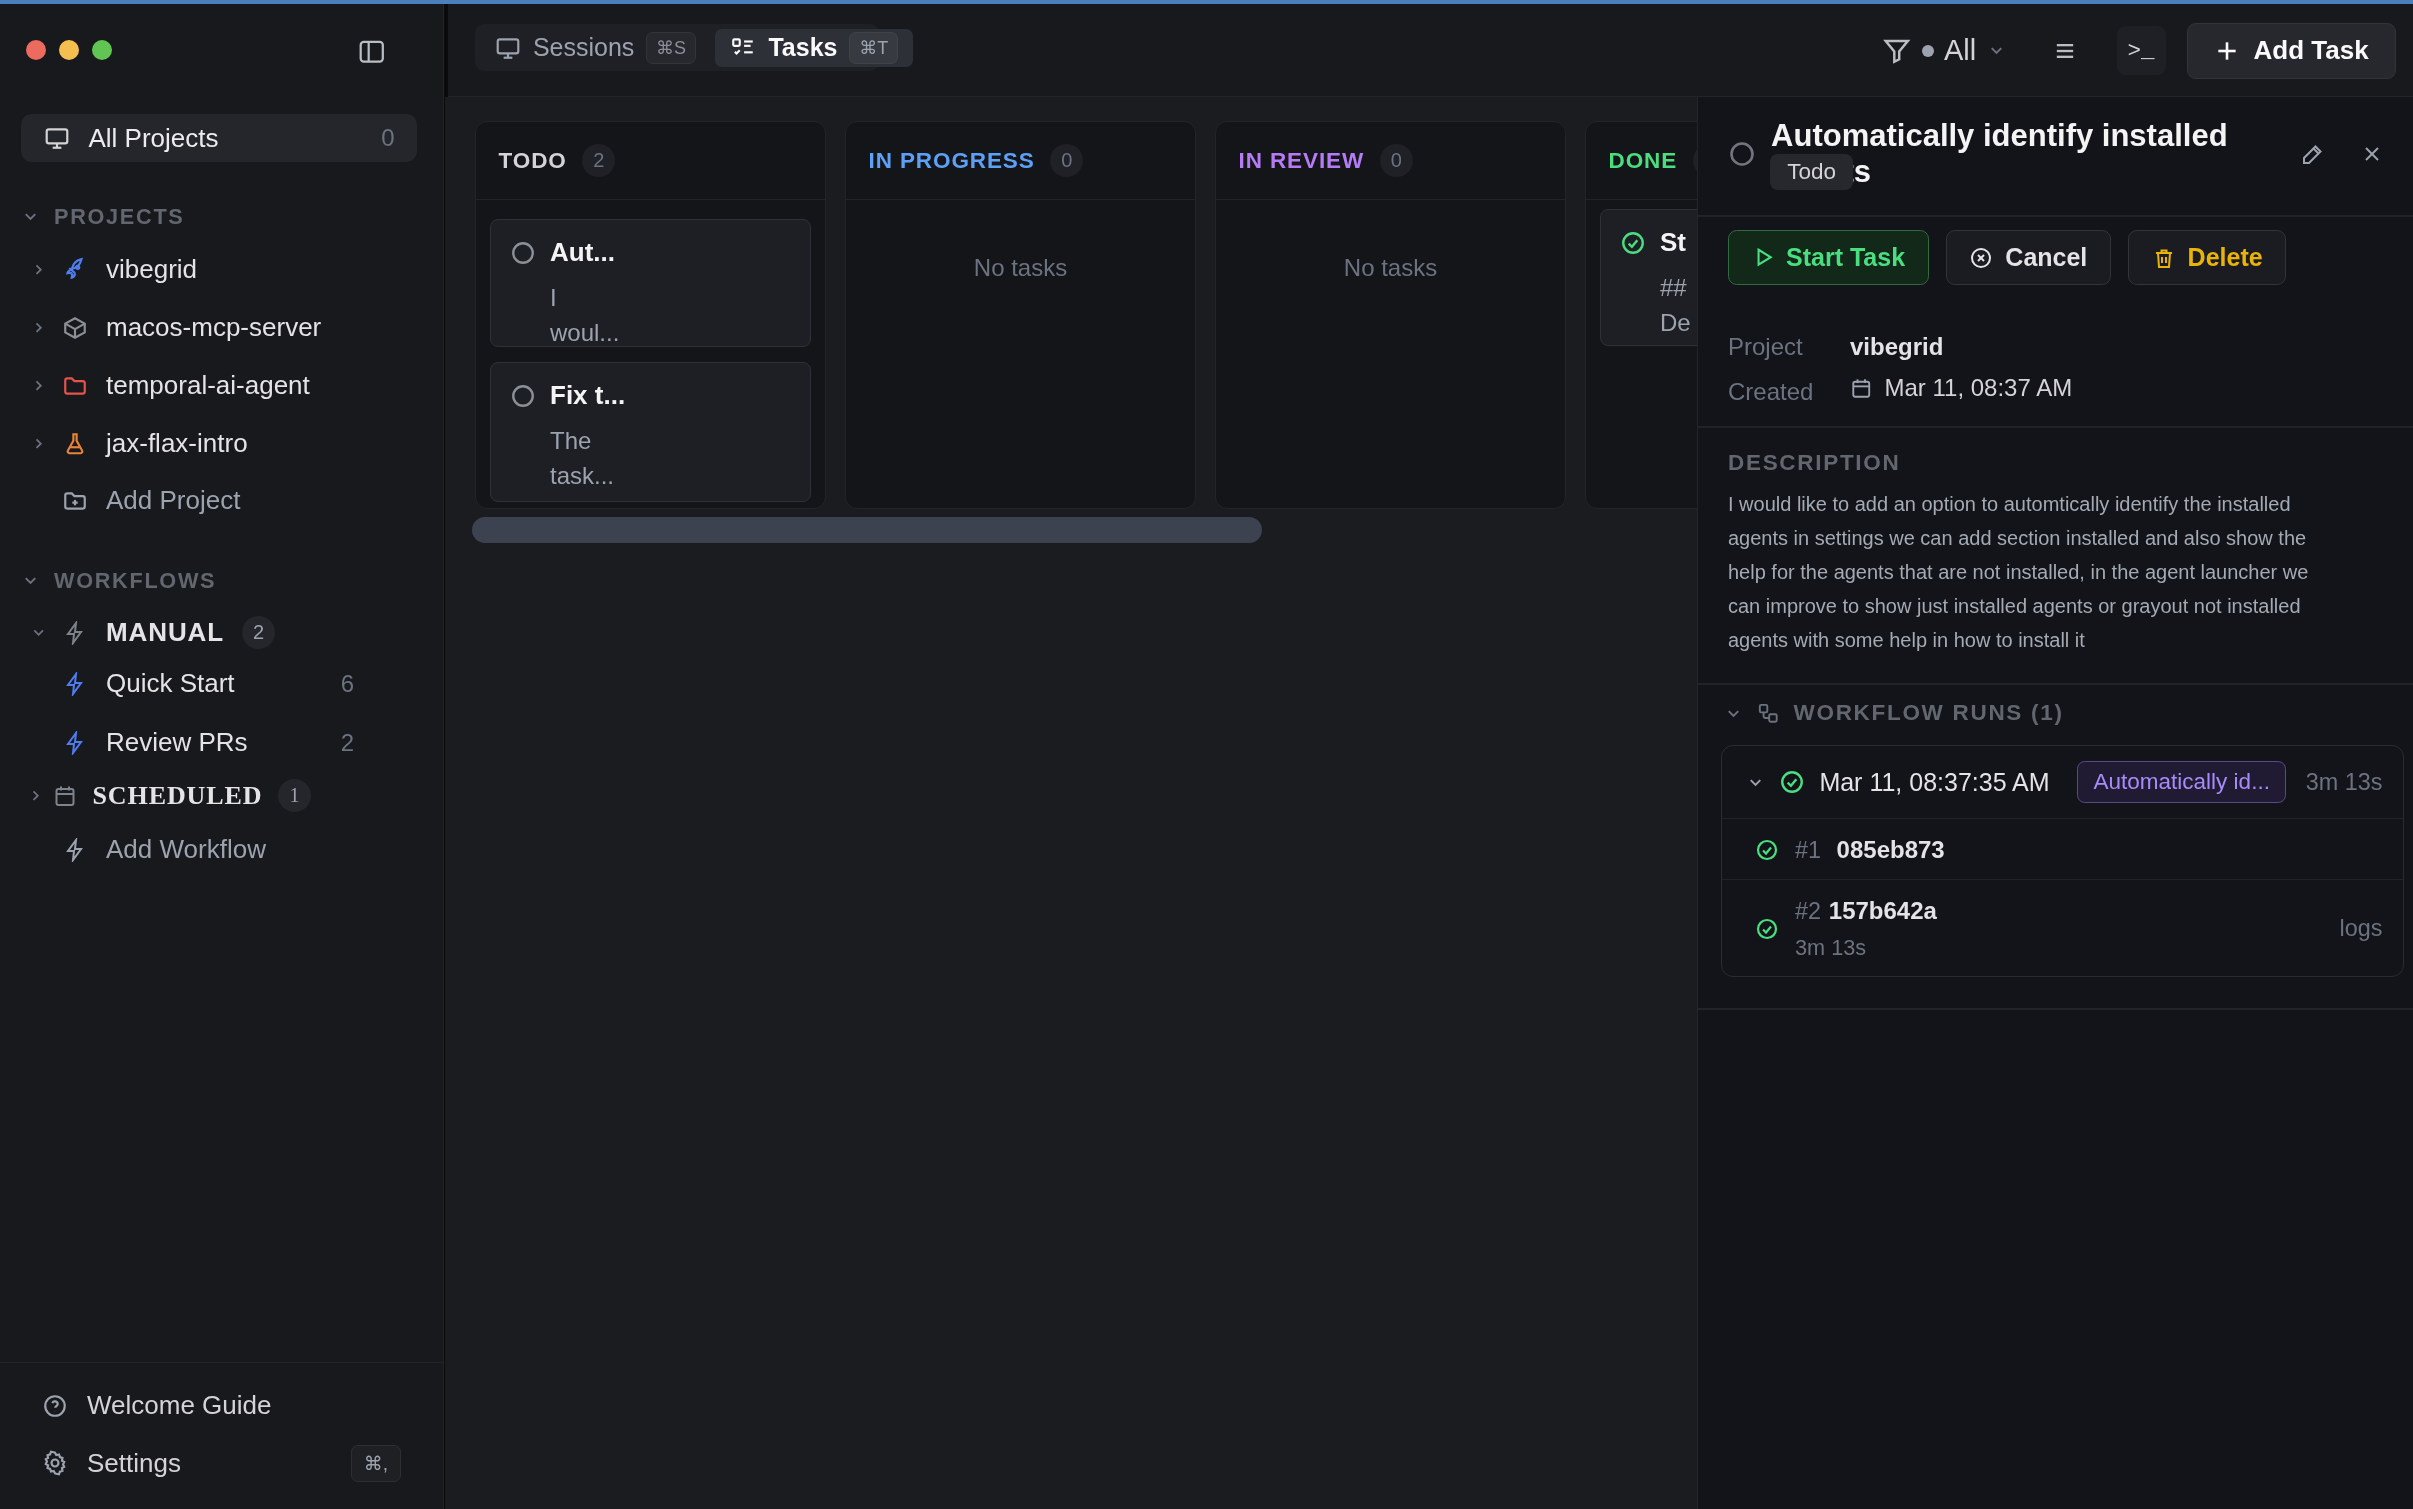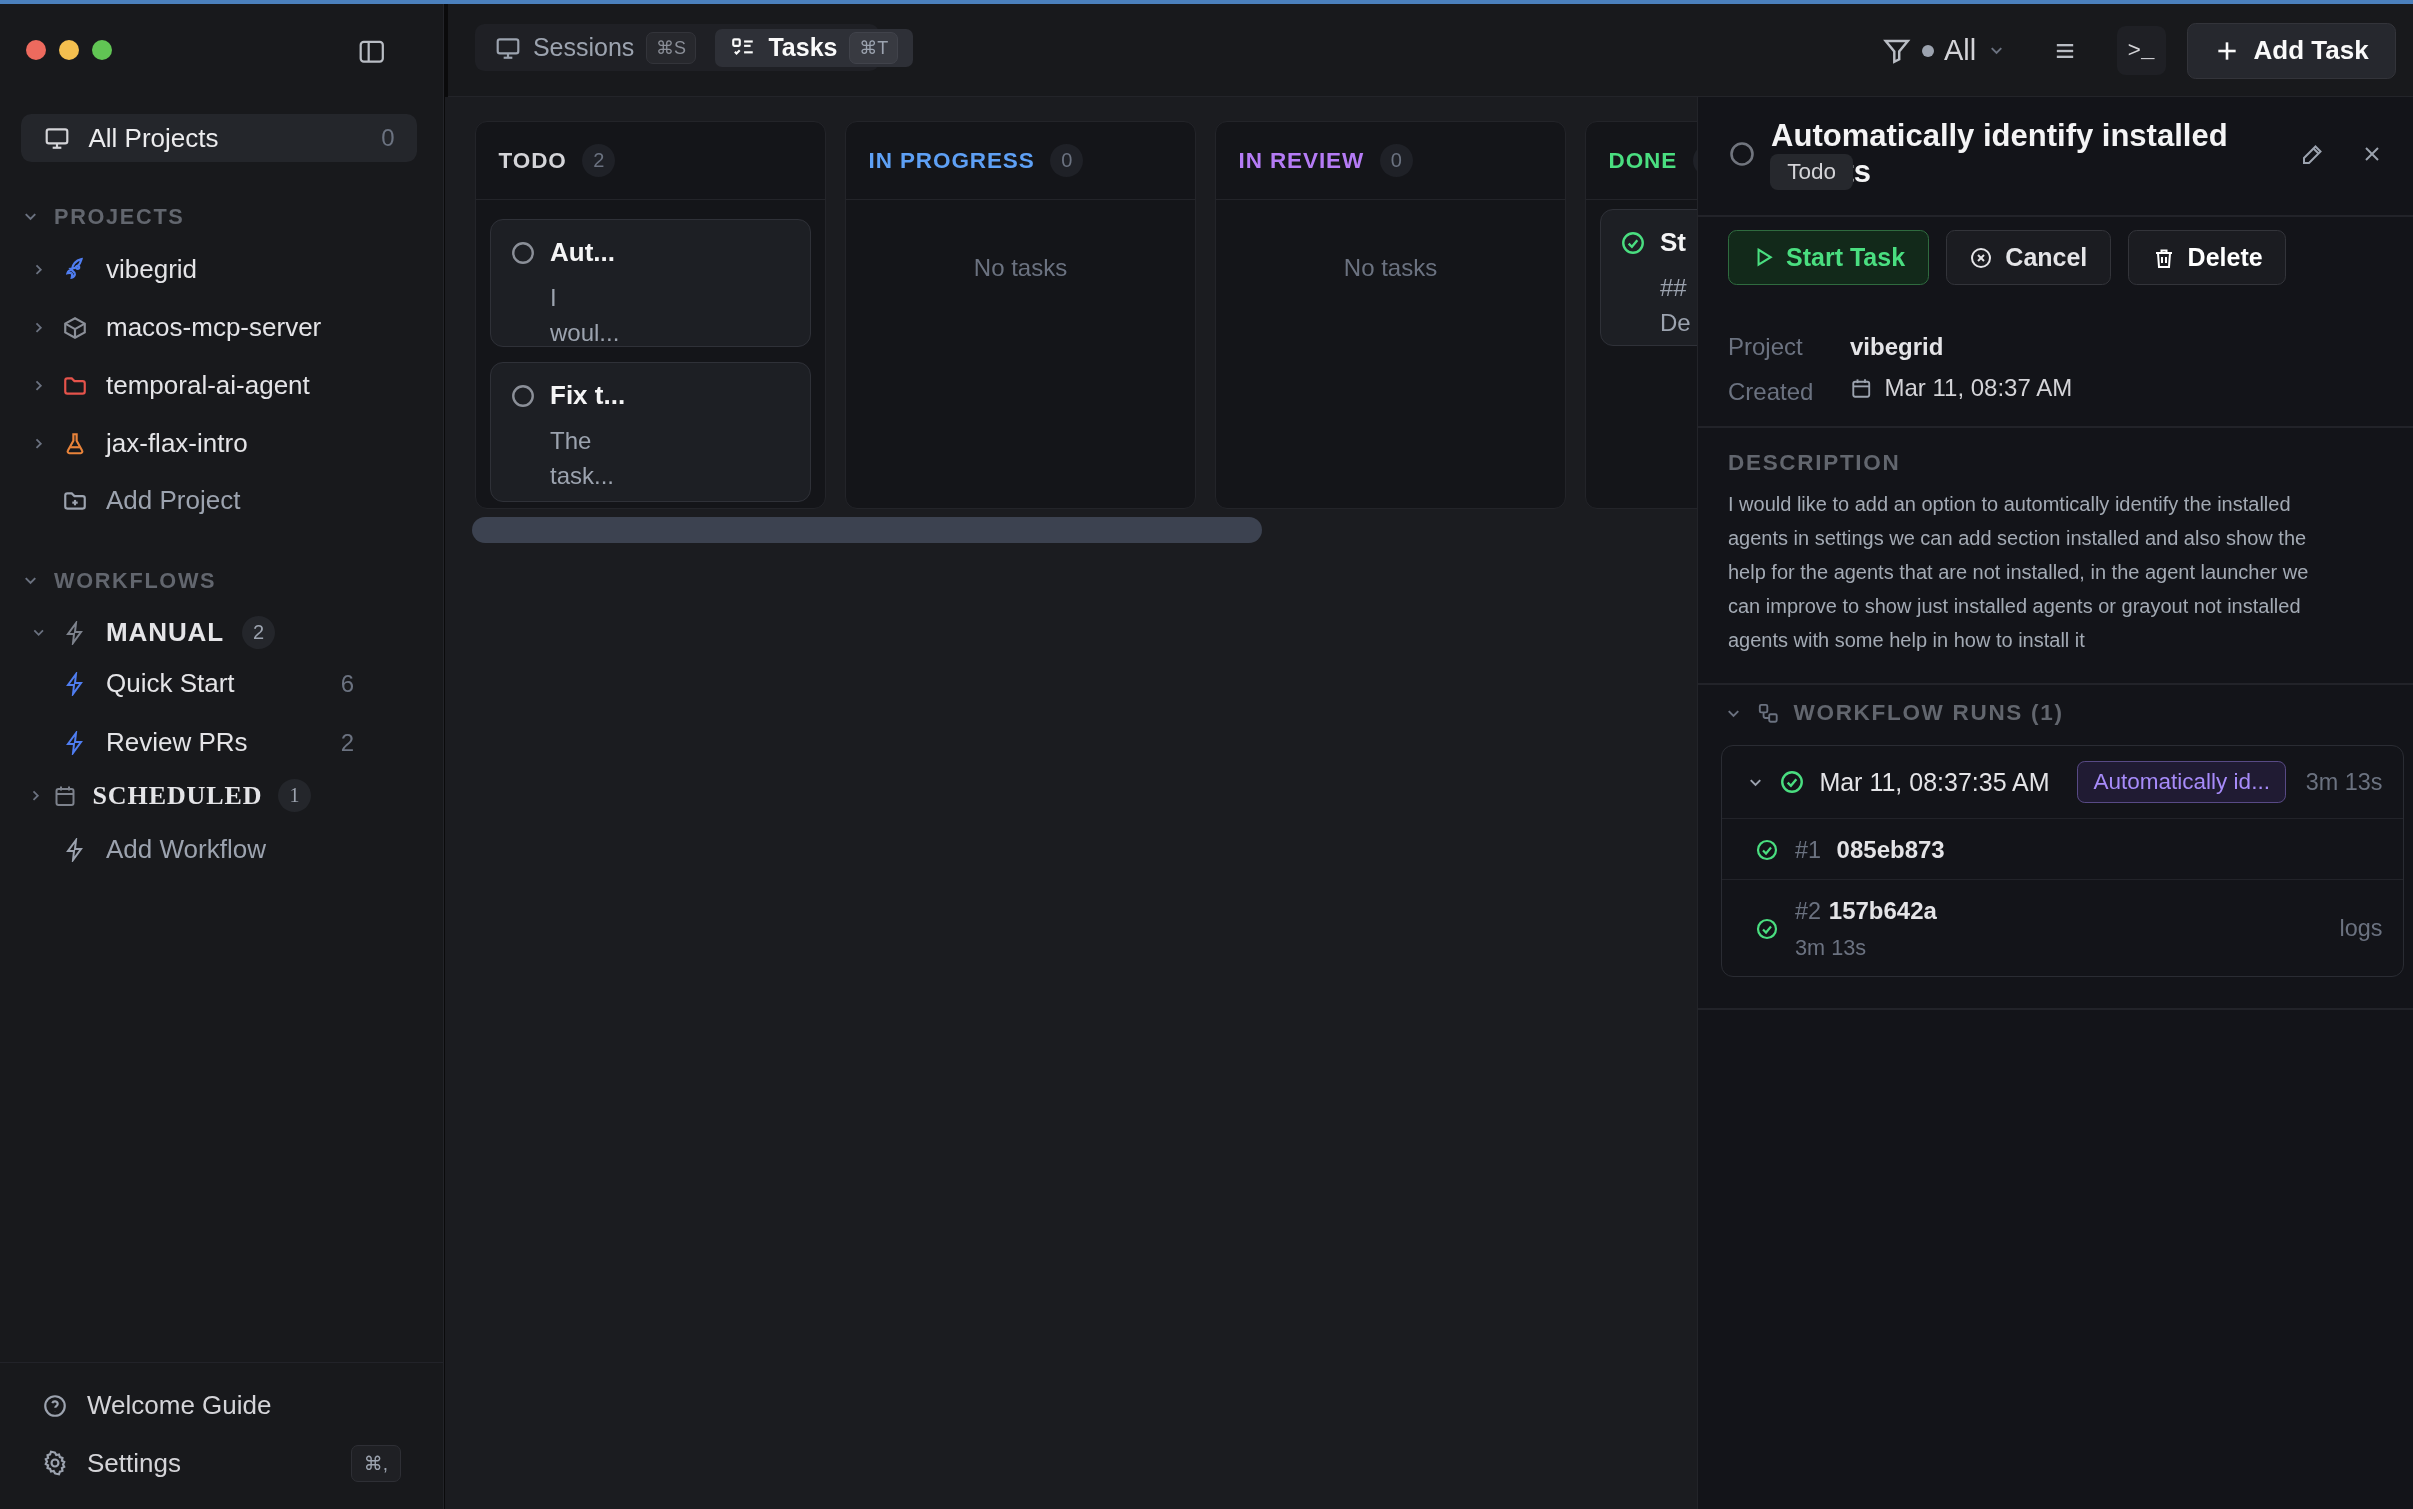--- a/index.html
+++ b/index.html
@@ -69,41 +69,41 @@
   
   .board { position:absolute; left:445px; top:97px; right:716px; bottom:0; background:#1b1c20; overflow:hidden; }
   .col { position:absolute; top:24px; height:388px; width:351px; background:#141519;
     border:1.7px solid #232429; border-radius:12px; }
   .col-head { height:78px; border-bottom:1.7px solid #232429; display:flex; align-items:center; padding:0 22.5px; gap:15.6px; }
   .col-title { font-size:22.5px; font-weight:bold; letter-spacing:0.9px; }
   .col-badge { min-width:33px; height:33px; border-radius:50%; background:#1f2127; color:#6b7280;
     font-size:20px; display:flex; align-items:center; justify-content:center; }
   .no-tasks { text-align:center; margin-top:54px; color:#6b7280; font-size:24px; }
   .kcard { position:absolute; left:14px; right:14px; background:#1d1f24; border:1.7px solid #2f3138;
-    border-radius:13px; padding:17.3px 19px; cursor:pointer; }
+    border-radius:8px; padding:17.3px 19px; cursor:pointer; }
   .kcard .trow { display:flex; align-items:center; gap:14px; }
   .kcard .ttitle { font-size:26px; font-weight:bold; color:#f4f4f5; }
   .kcard .tbody { margin-left:40px; margin-top:12px; color:#9ca3af; font-size:24px; line-height:35px; }
   .hscroll { position:absolute; left:27px; top:420px; width:790px; height:26px; background:#3c4250; border-radius:13px; cursor:pointer; }
 
   
   .panel { position:absolute; left:1697px; top:97px; right:0; bottom:0; background:#131419;
     border-left:1.7px solid #232429; }
   .pdivider { position:absolute; left:0; right:0; height:1.7px; background:#222329; }
   .ptitle-row { position:absolute; left:29.5px; top:21px; right:26px; display:flex; align-items:center; gap:15.6px; }
   .ptitle { font-size:31px; font-weight:bold; color:#f4f4f5; flex:1; }
   .picon-btn { color:#9ca3af; cursor:pointer; display:flex; padding:3.5px; }
   .status-badge { position:absolute; left:72px; top:57px; height:36px; background:#26282d; border-radius:7.8px;
     display:flex; align-items:center; padding:0 17.3px; font-size:22.5px; color:#d4d4d8; }
 
   .actions { position:absolute; left:30px; top:133px; display:flex; gap:17.3px; }
   .btn { height:55px; border-radius:8.7px; display:flex; align-items:center; gap:12px; padding:0 22.5px;
     font-size:25px; cursor:pointer; border:1.7px solid #33343a; background:#1b1c21; color:#e4e4e7; font-weight:bold; }
   .btn.start { background:#12291a; border-color:#2f6b3f; color:#4ade80; }
-  .btn.delete { color:#ffffff; }
+  .btn.delete { color:#eab308; }
 
   .meta-label { position:absolute; left:30px; font-size:24px; color:#6b7280; }
   .meta-value { position:absolute; left:152px; font-size:24px; color:#e4e4e7; display:flex; align-items:center; gap:12px; }
   .desc-h, .runs-h { position:absolute; left:30px; font-size:22.5px; font-weight:bold; letter-spacing:1.7px; color:#62666e; }
   .desc-text { position:absolute; left:30px; top:390px; width:676px; font-size:20px; line-height:34px; color:#a3aab4; }
   .runs-h { display:flex; align-items:center; gap:14px; cursor:pointer; left:26px; }
 
   .run-card { position:absolute; left:23.4px; top:648px; width:683px; height:232px;
     border:1.7px solid #2a2c33; border-radius:12px; }
   .run-row1 { position:absolute; left:0; right:0; top:0; height:73px; display:flex; align-items:center;

